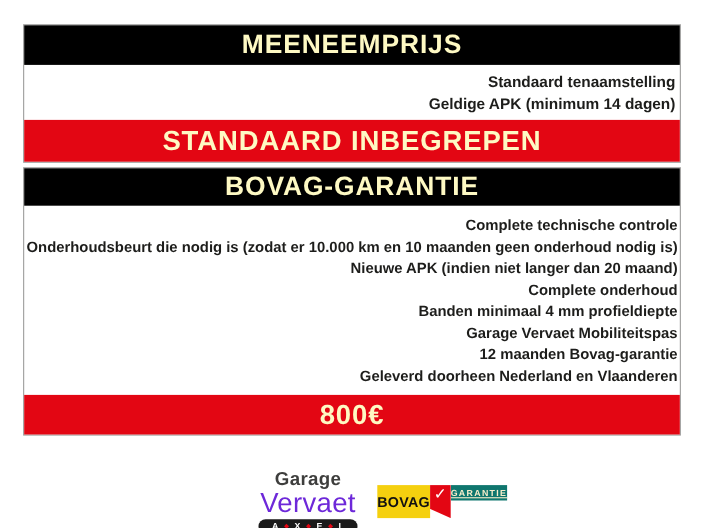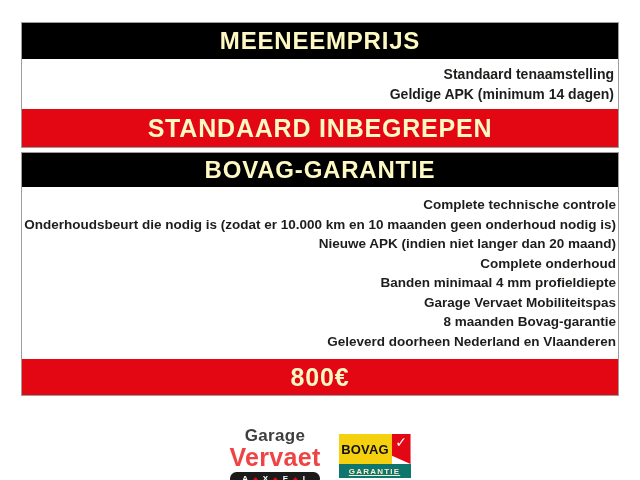--- a/index.html
+++ b/index.html
@@ -27,30 +27,30 @@
   .body-lines .line{font-size:14px;line-height:20px;white-space:nowrap;}
   .body-lines.dense{padding:8px 2px;}
   .body-lines.dense .line{font-size:13.5px;line-height:19.5px;}
   
   .logo-row{
     margin-top:31px;display:flex;justify-content:center;align-items:center;gap:18px;
   }
   
   .gv-logo{display:flex;flex-direction:column;align-items:center;line-height:1;}
   .gv-garage{color:#3e3e3d;font-size:17px;font-weight:bold;letter-spacing:0.3px;}
-  .gv-vervaet{color:#ef4444;font-size:25px;font-weight:bold;letter-spacing:0.3px;margin-top:1px;}
+  .gv-vervaet{color:#6d28d9;font-size:25px;font-weight:normal;letter-spacing:0.3px;margin-top:1px;}
   .gv-axel{
     margin-top:2px;background:#1a1a1a;border-radius:8px;
     height:13px;min-width:74px;display:flex;align-items:center;justify-content:center;gap:5px;
     padding:0 8px;
   }
   .gv-axel .ltr{color:#fff;font-size:8px;font-weight:bold;}
   .gv-axel .dia{color:#e30613;font-size:6px;line-height:1;}
   
-  .bovag-logo{display:flex;flex-direction:column;width:72px;}
+  .bovag-logo{display:flex;flex-direction:row;width:62px;}
   .bovag-top{display:flex;height:30px;}
   .bovag-yellow{
     flex:1;background:#f5d00f;display:flex;align-items:center;justify-content:center;
     color:#111;font-weight:bold;font-size:13px;letter-spacing:0.2px;
     font-family:"Liberation Sans","DejaVu Sans",sans-serif;
   }
   .bovag-check{
     width:19px;background:#e30613;display:flex;align-items:flex-start;justify-content:center;
     color:#fff;font-weight:bold;font-size:14px;
     clip-path:polygon(0 0,100% 0,100% 100%,0 72%);
@@ -77,21 +77,21 @@
 
     <div class="panel">
       <div class="bar bar-black h2">BOVAG-GARANTIE</div>
       <div class="body-lines dense">
         <div class="line">Complete technische controle</div>
         <div class="line">Onderhoudsbeurt die nodig is (zodat er 10.000 km en 10 maanden geen onderhoud nodig is)</div>
         <div class="line">Nieuwe APK (indien niet langer dan 20 maand)</div>
         <div class="line">Complete onderhoud</div>
         <div class="line">Banden minimaal 4 mm profieldiepte</div>
         <div class="line">Garage Vervaet Mobiliteitspas</div>
-        <div class="line">8 maanden Bovag-garantie</div>
+        <div class="line">12 maanden Bovag-garantie</div>
         <div class="line">Geleverd doorheen Nederland en Vlaanderen</div>
       </div>
       <div class="bar bar-red h2">800€</div>
     </div>
 
     <div class="logo-row">
 
       <div class="gv-logo">
         <div class="gv-garage">Garage</div>
         <div class="gv-vervaet">Vervaet</div>

